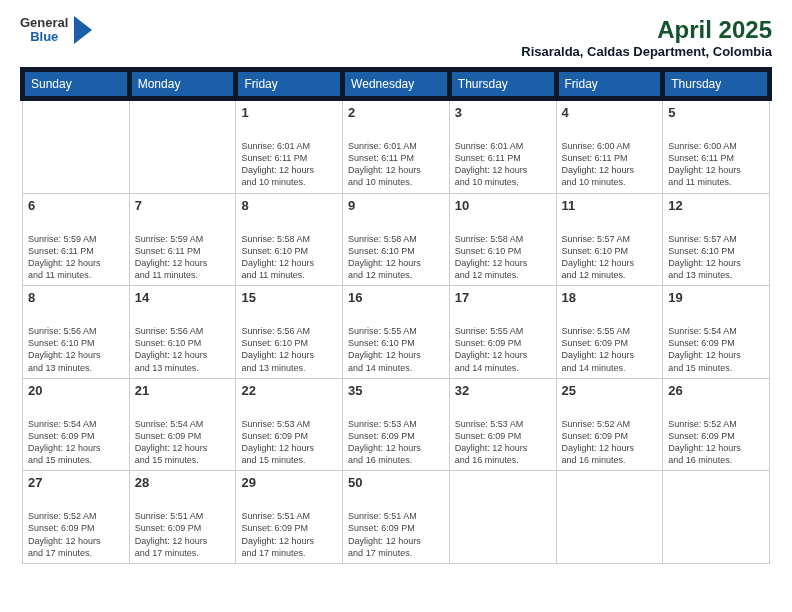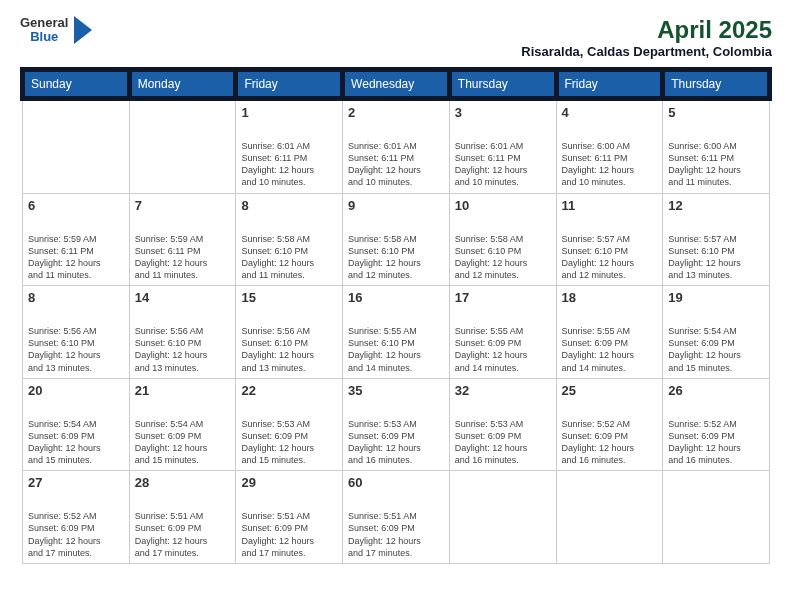--- a/index.html
+++ b/index.html
@@ -339,21 +339,21 @@
 and 17 minutes.</div>
           </td>
           <td>
             <span class="day-num">29</span>
             <div class="day-info" style="white-space: pre-line;">Sunrise: 5:51 AM
 Sunset: 6:09 PM
 Daylight: 12 hours
 and 17 minutes.</div>
           </td>
           <td>
-            <span class="day-num">60</span>
+            <span class="day-num">50</span>
             <div class="day-info" style="white-space: pre-line;">Sunrise: 5:51 AM
 Sunset: 6:09 PM
 Daylight: 12 hours
 and 17 minutes.</div>
           </td>
           <td class="empty-cell"></td>
           <td class="empty-cell"></td>
           <td class="empty-cell"></td>
         </tr>
       </tbody>

